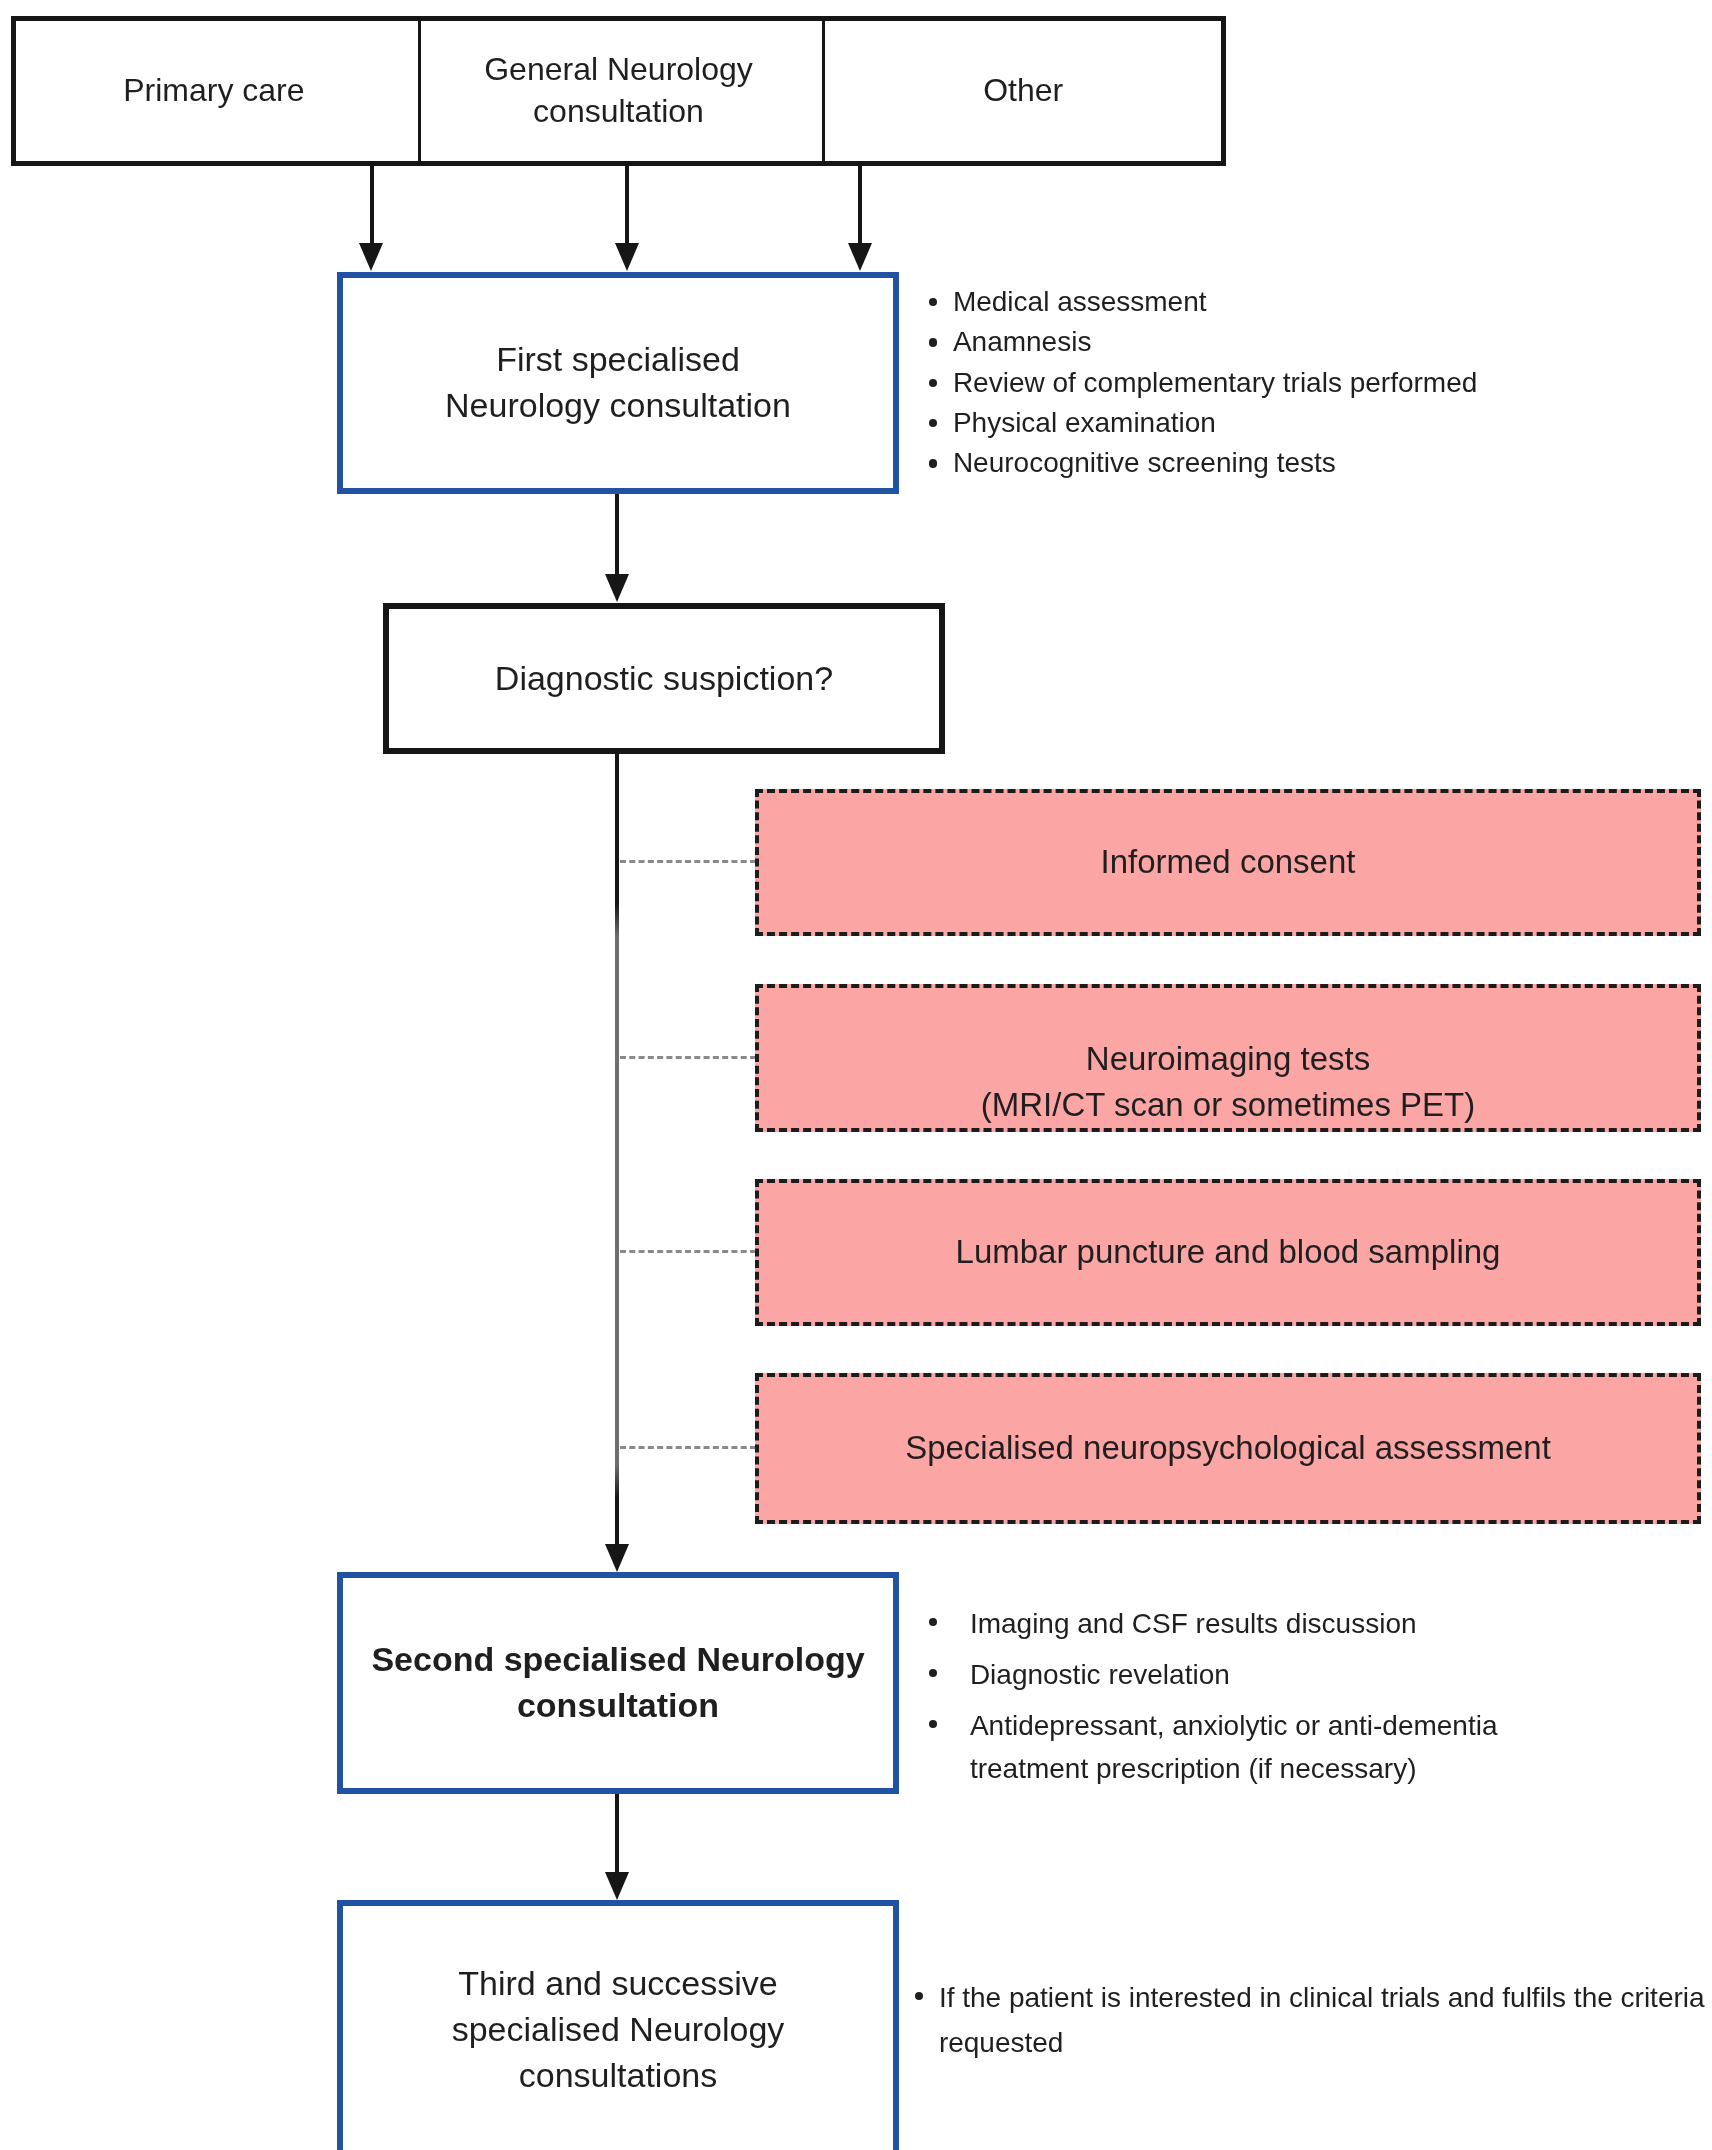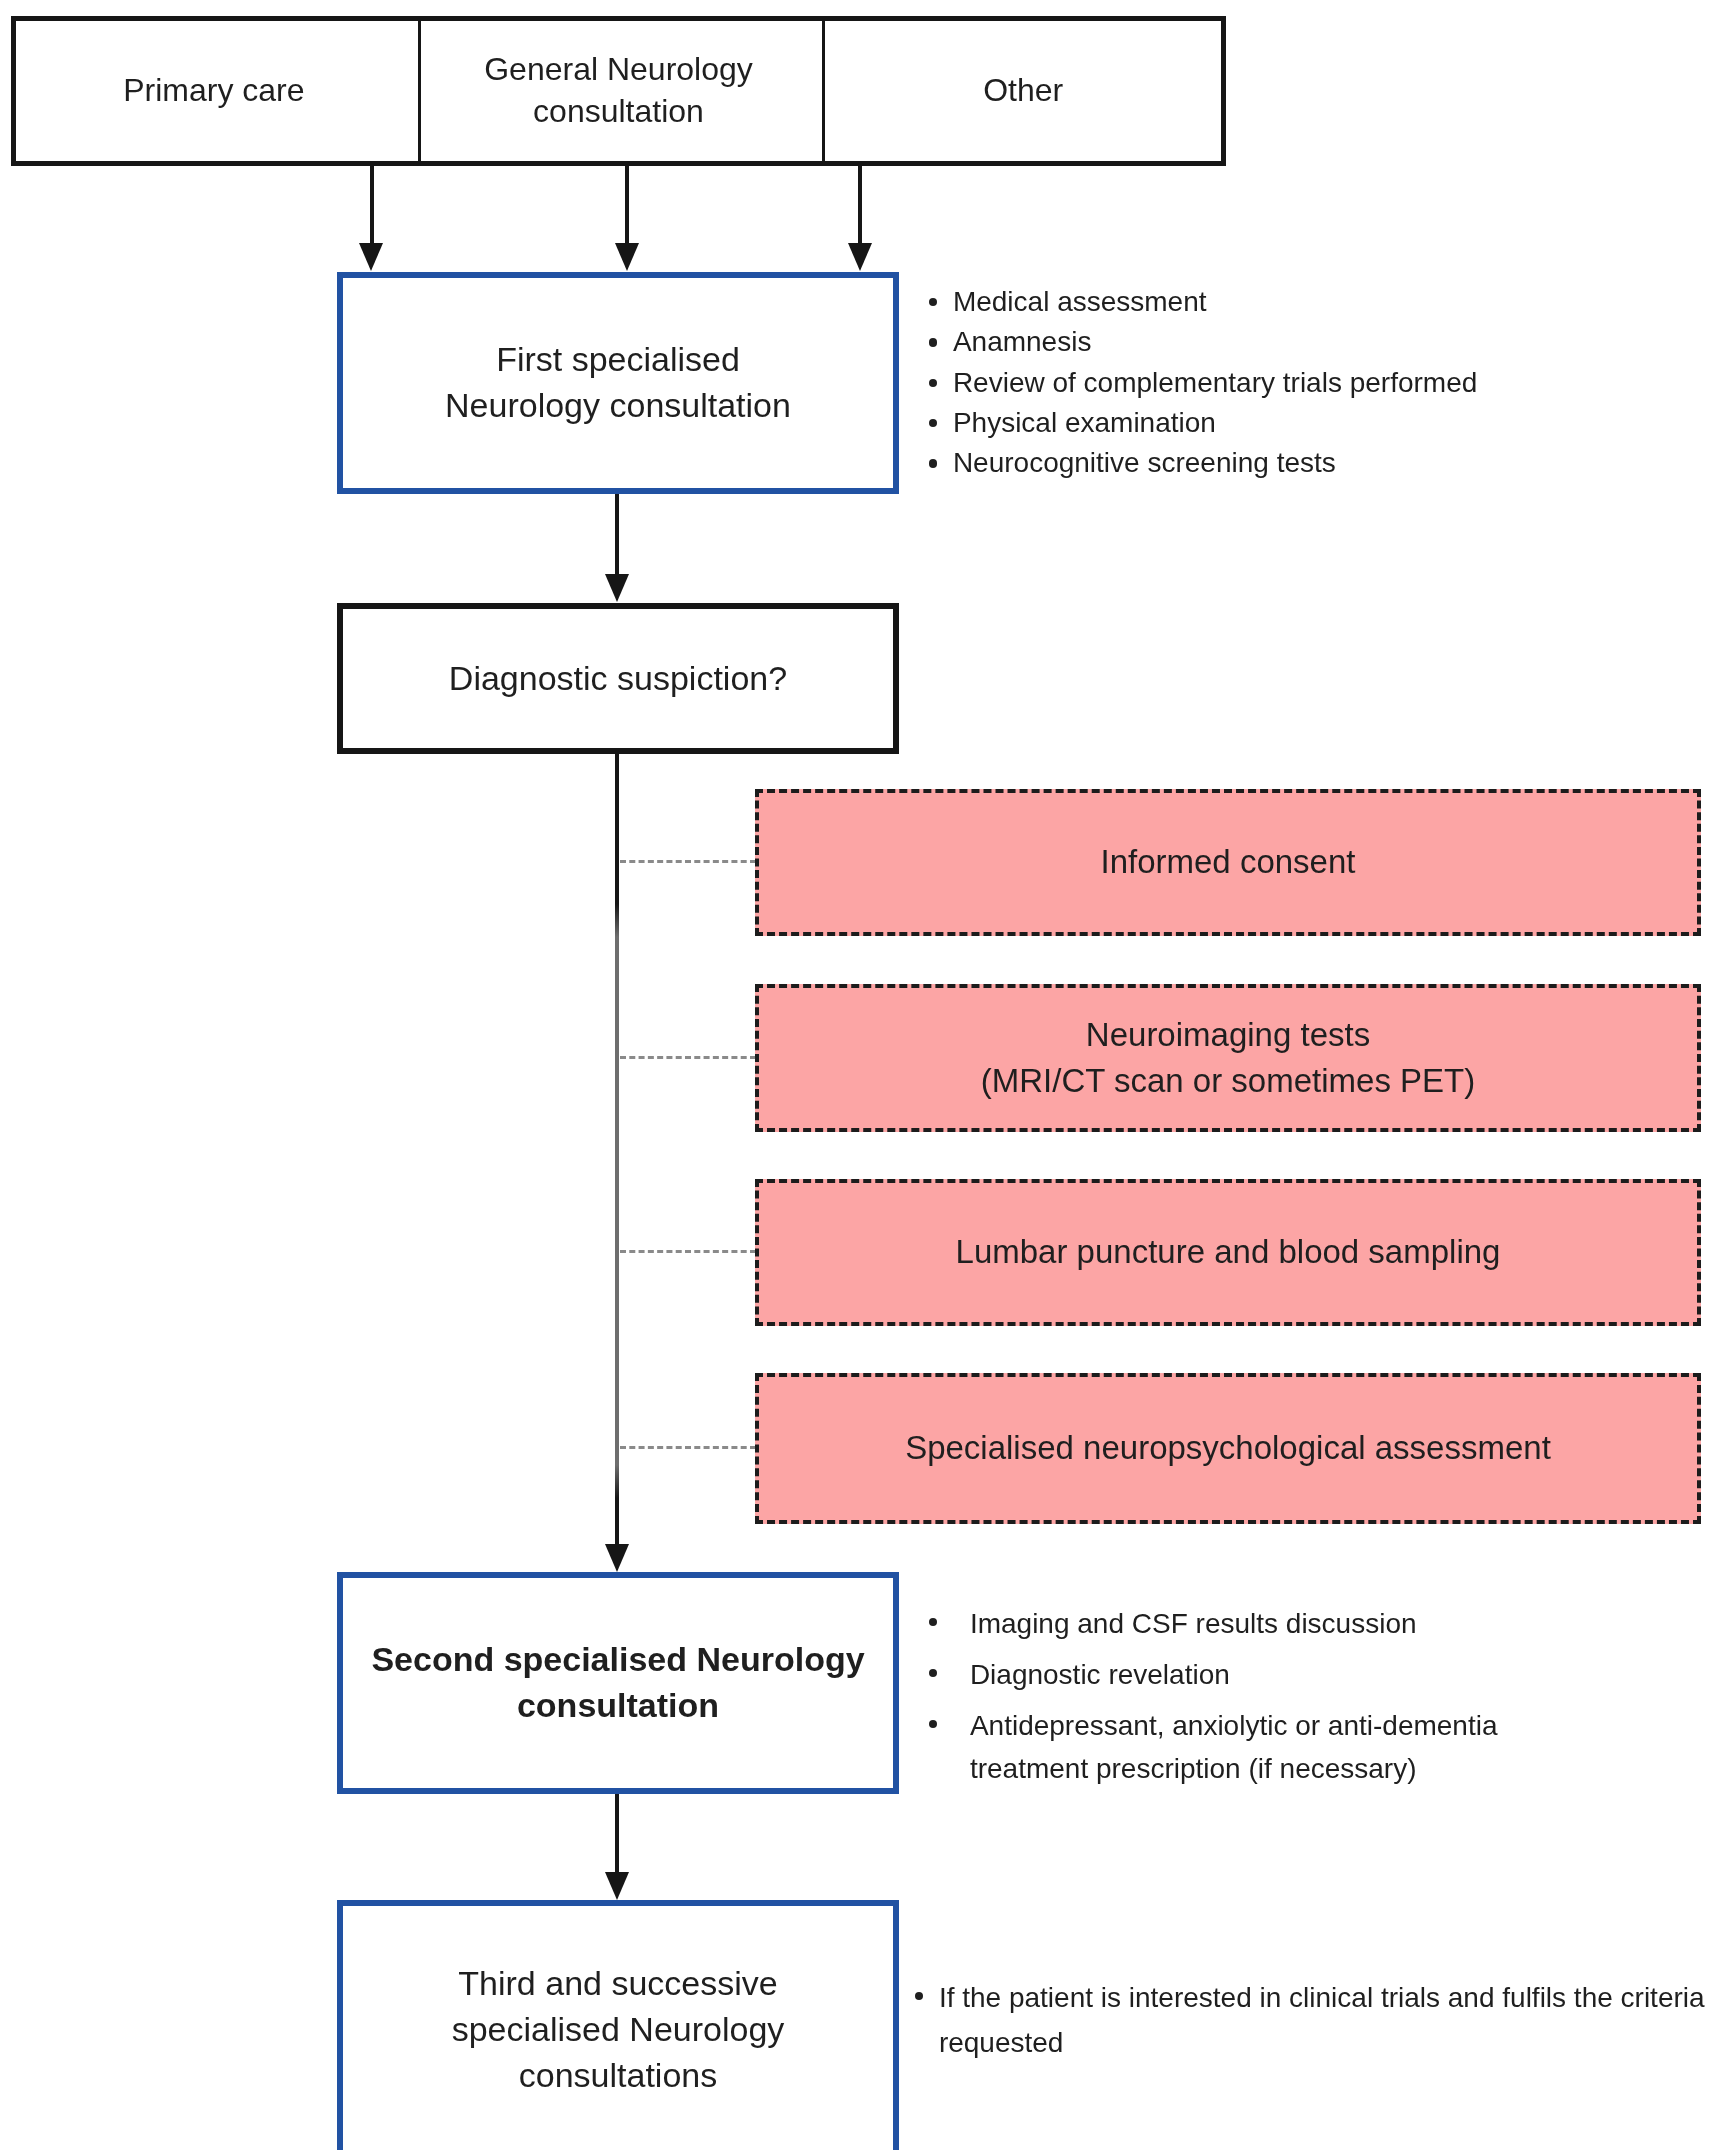--- a/index.html
+++ b/index.html
@@ -59,21 +59,21 @@
   .node{
     position:absolute;left:337px;width:562px;
     box-sizing:border-box;
     display:flex;flex-direction:column;
     align-items:center;justify-content:center;
     text-align:center;
     font-size:34px;line-height:1.35;
     background:#fff;
   }
   .node-blue{border:6.1px solid var(--blue);}
-  .node-black{border:6.1px solid var(--ink);}
+  .node-black{border:6.1px solid var(--ink);margin-left:46px;}
   .dashed-box{
     position:absolute;left:755px;width:946px;
     box-sizing:border-box;
     border:4.4px dashed #1C1C1C;
     display:flex;flex-direction:column;
     align-items:center;justify-content:center;
     text-align:center;
     font-size:33px;line-height:1.4;
     background:#fca5a5;
   }
@@ -153,21 +153,21 @@
 
   <div class="dash-h" style="top:860px;"></div>
   <div class="dash-h" style="top:1056px;"></div>
   <div class="dash-h" style="top:1250px;"></div>
   <div class="dash-h" style="top:1446px;"></div>
 
   <div class="dashed-box" style="top:789px;height:147px;">
     <span>Informed consent</span>
 
   </div>
-  <div class="dashed-box" style="top:984px;height:148px;">
+  <div class="dashed-box" style="top:984px;height:148px;justify-content:flex-end;">
     <span>Neuroimaging tests</span>
     <span>(MRI/CT scan or sometimes PET)</span>
   </div>
   <div class="dashed-box" style="top:1179px;height:147px;">
     <span>Lumbar puncture and blood sampling</span>
 
   </div>
   <div class="dashed-box" style="top:1373px;height:151px;">
     <span>Specialised neuropsychological assessment</span>
 

